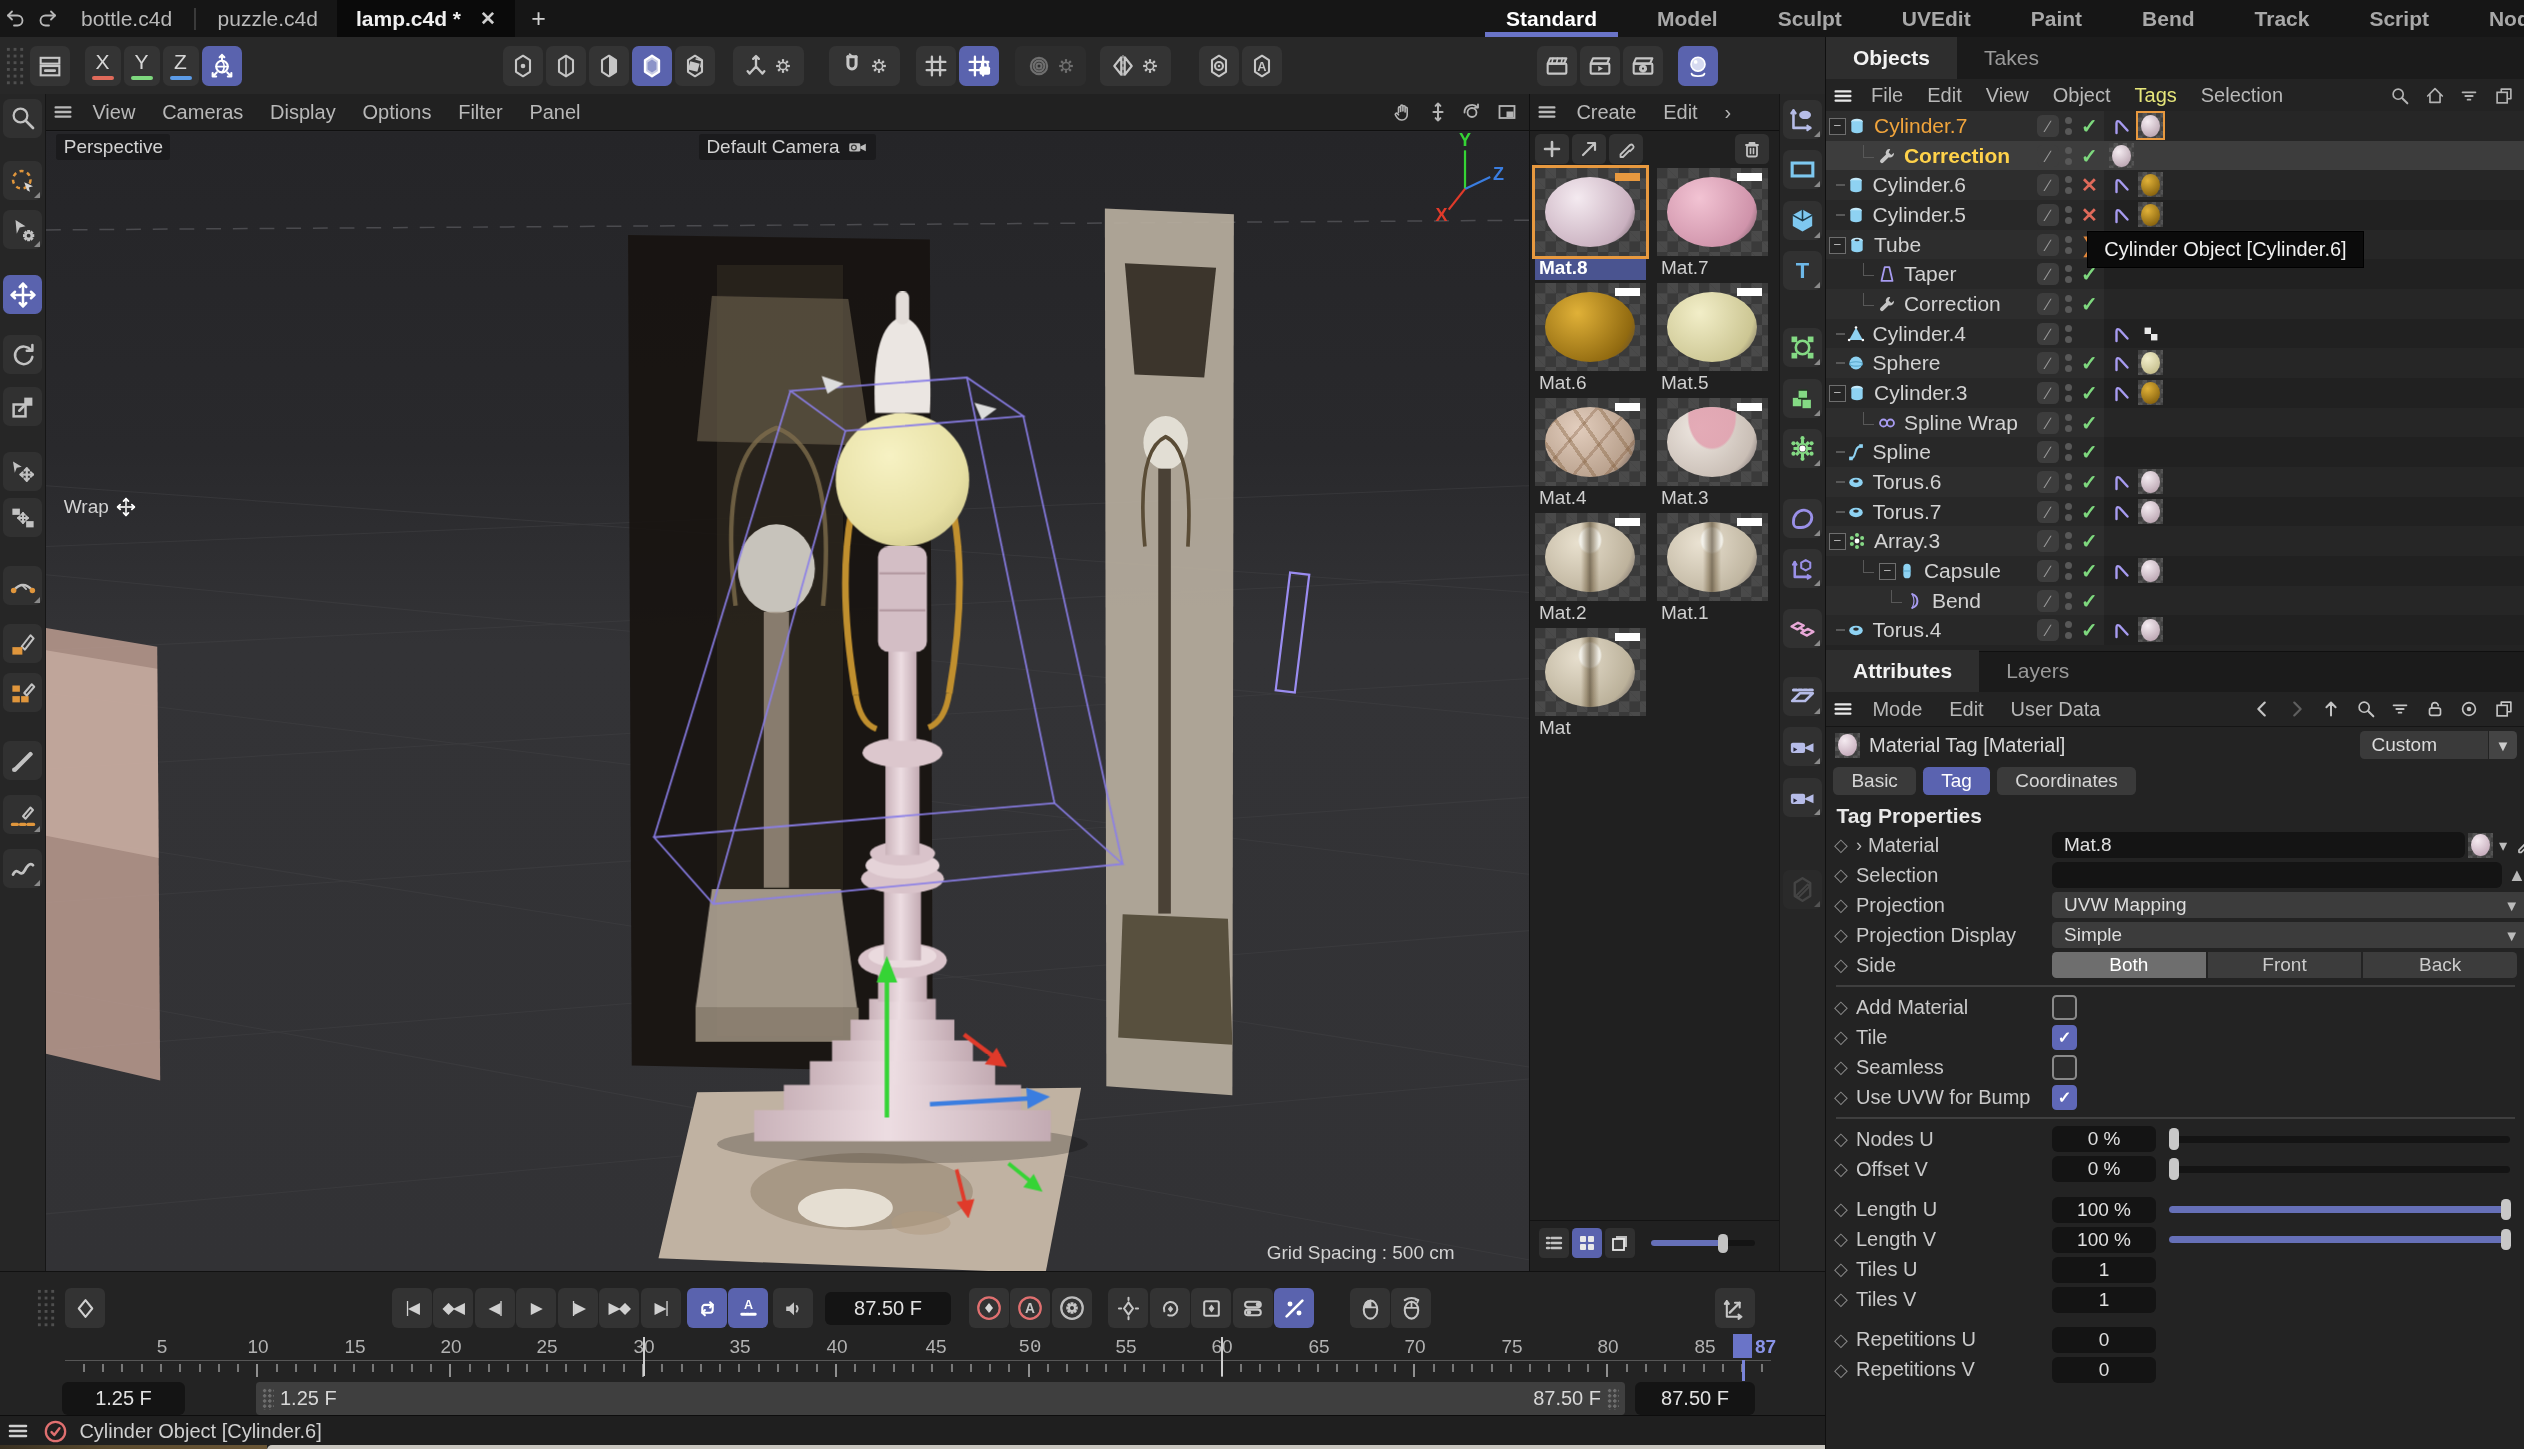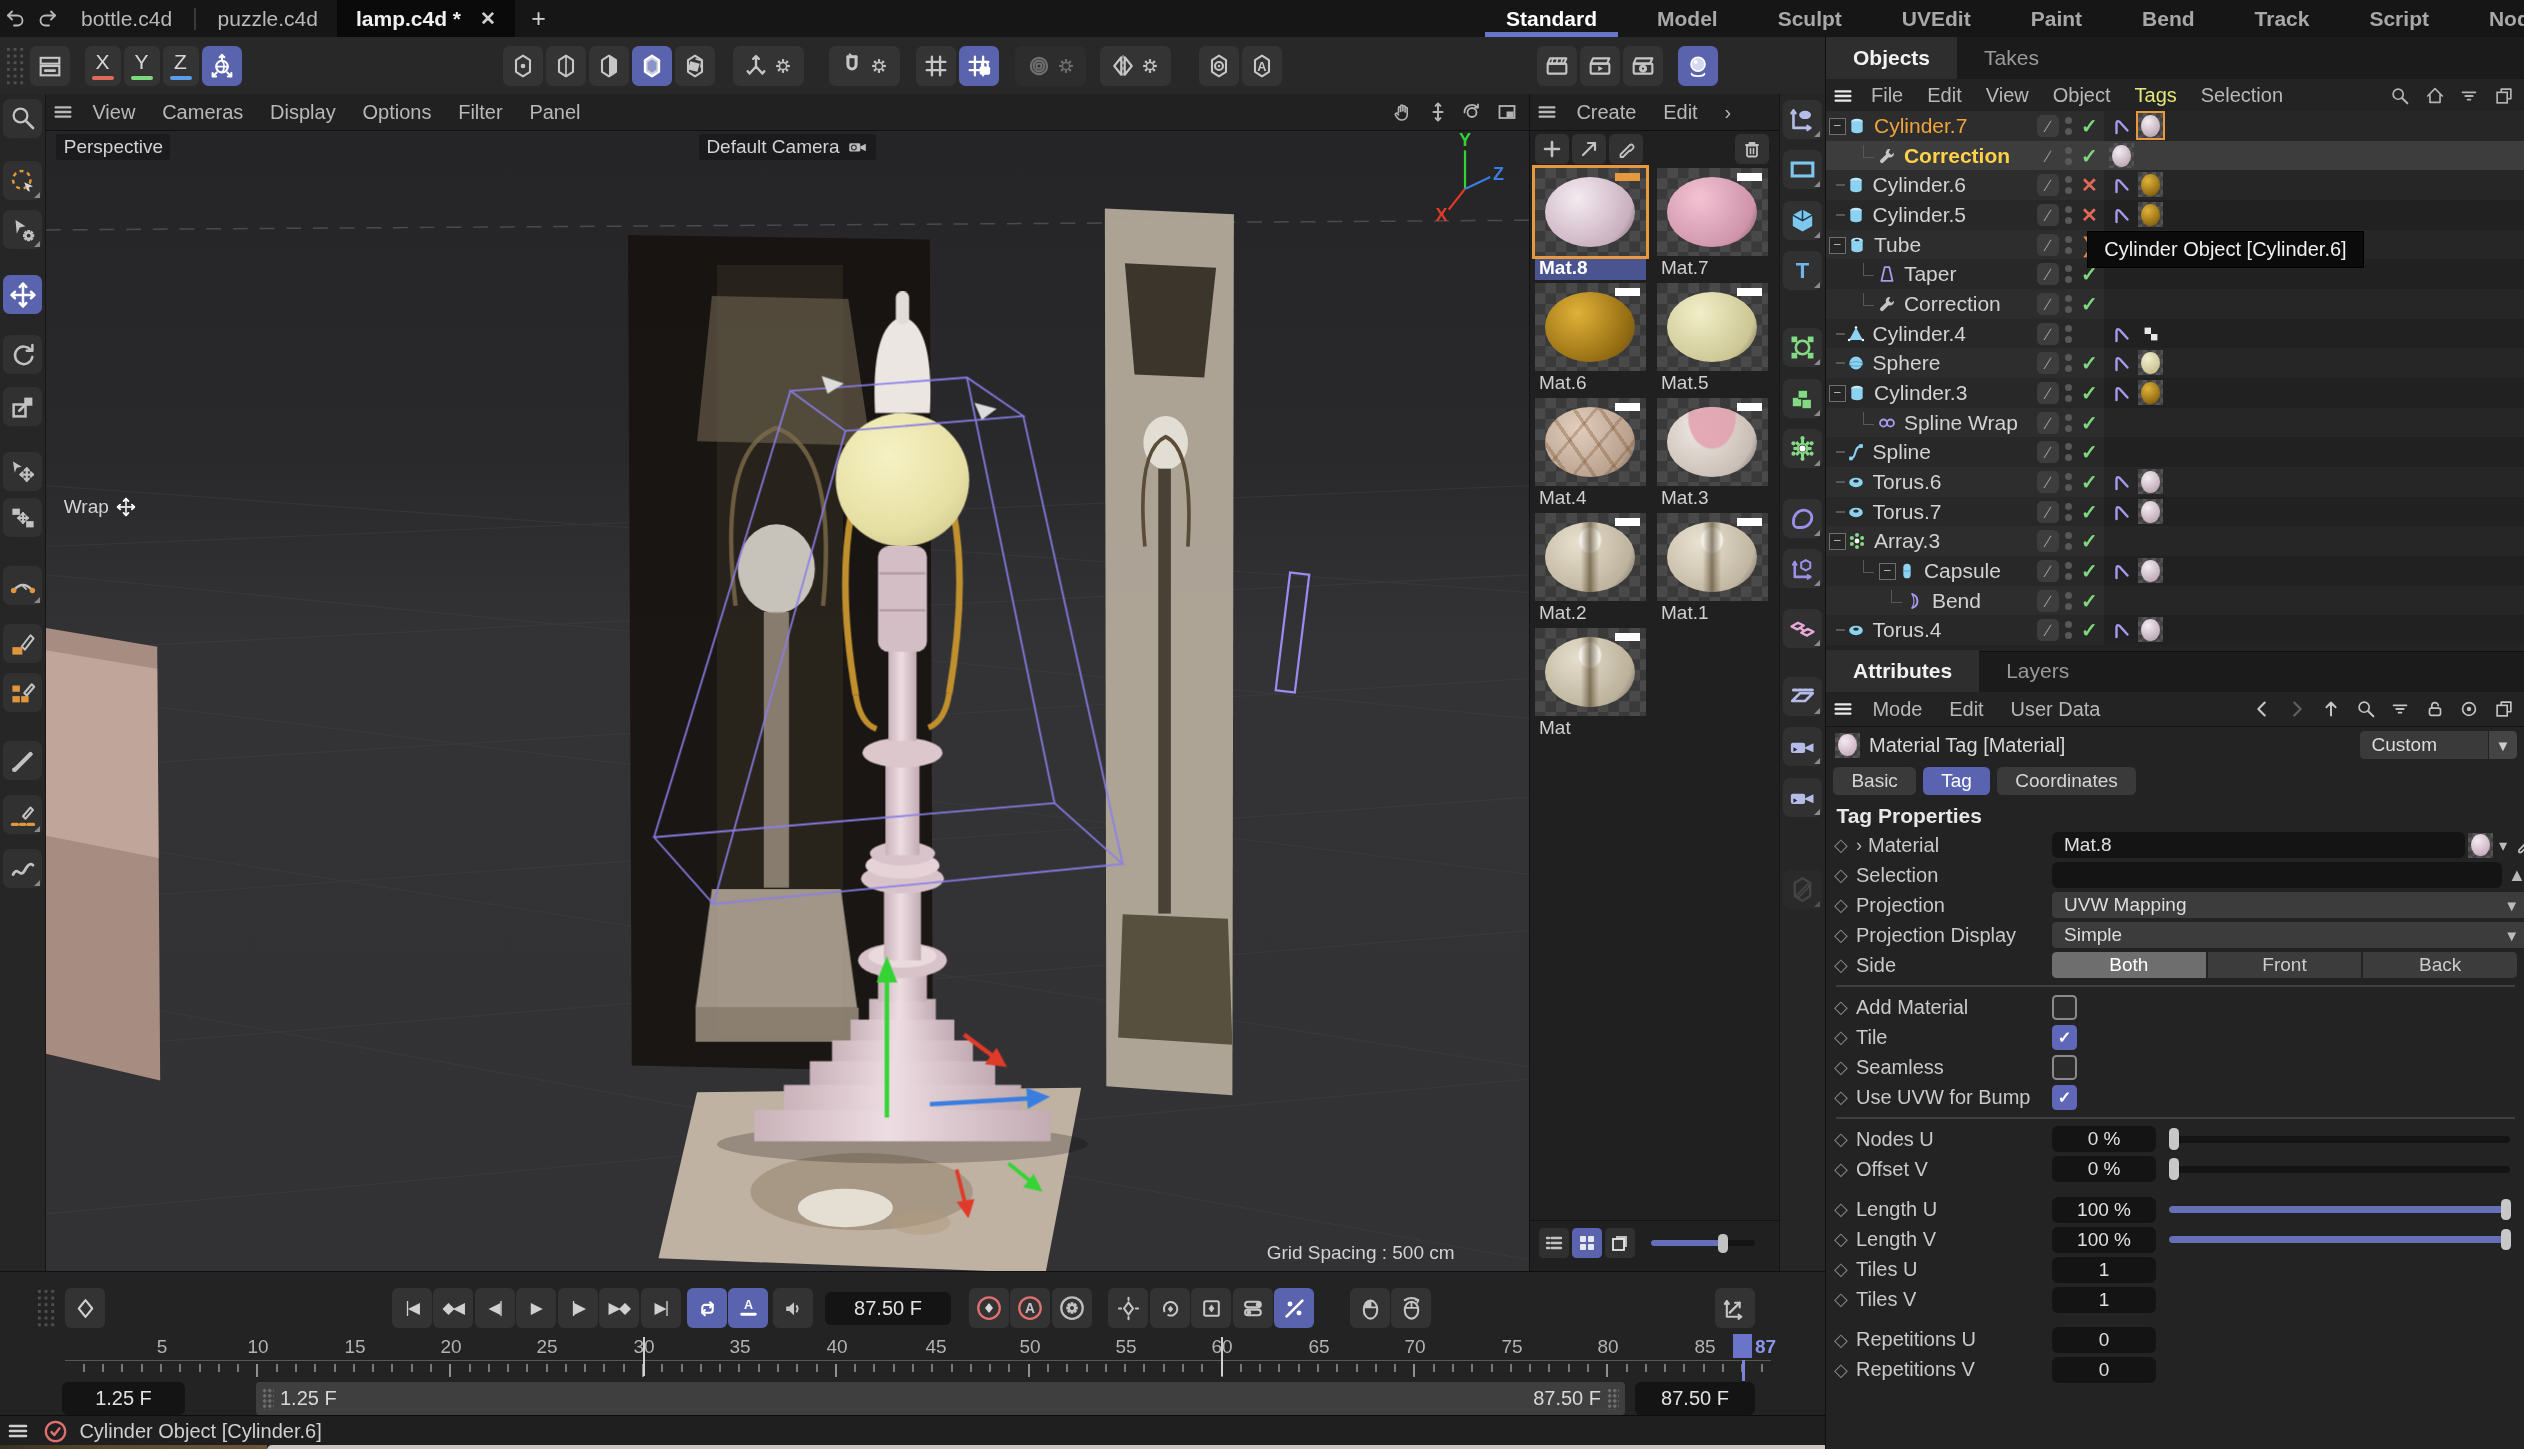--- a/index.html
+++ b/index.html
@@ -1875,21 +1875,21 @@
       </div>
       <div class="rnum" style="left: 162px;">5</div>
       <div class="rnum" style="left: 258px;">10</div>
       <div class="rnum" style="left: 355px;">15</div>
       <div class="rnum" style="left: 451px;">20</div>
       <div class="rnum" style="left: 547px;">25</div>
       <div class="rnum" style="left: 644px;">30</div>
       <div class="rnum" style="left: 740px;">35</div>
       <div class="rnum" style="left: 837px;">40</div>
       <div class="rnum" style="left: 936px;">45</div>
-      <div class="rnum" style="left: 1030px;">50</div>
+      <div class="rnum" style="left: 1030px; font-family: Liberation Mono, monospace;">50</div>
       <div class="rnum" style="left: 1126px;">55</div>
       <div class="rnum" style="left: 1222px;">60</div>
       <div class="rnum" style="left: 1319px;">65</div>
       <div class="rnum" style="left: 1415px;">70</div>
       <div class="rnum" style="left: 1512px;">75</div>
       <div class="rnum" style="left: 1608px;">80</div>
       <div class="rnum" style="left: 1705px;">85</div>
       <div id="ticks">
         <div class="tick" style="left: 18px;"></div>
         <div class="tick" style="left: 37px;"></div>

